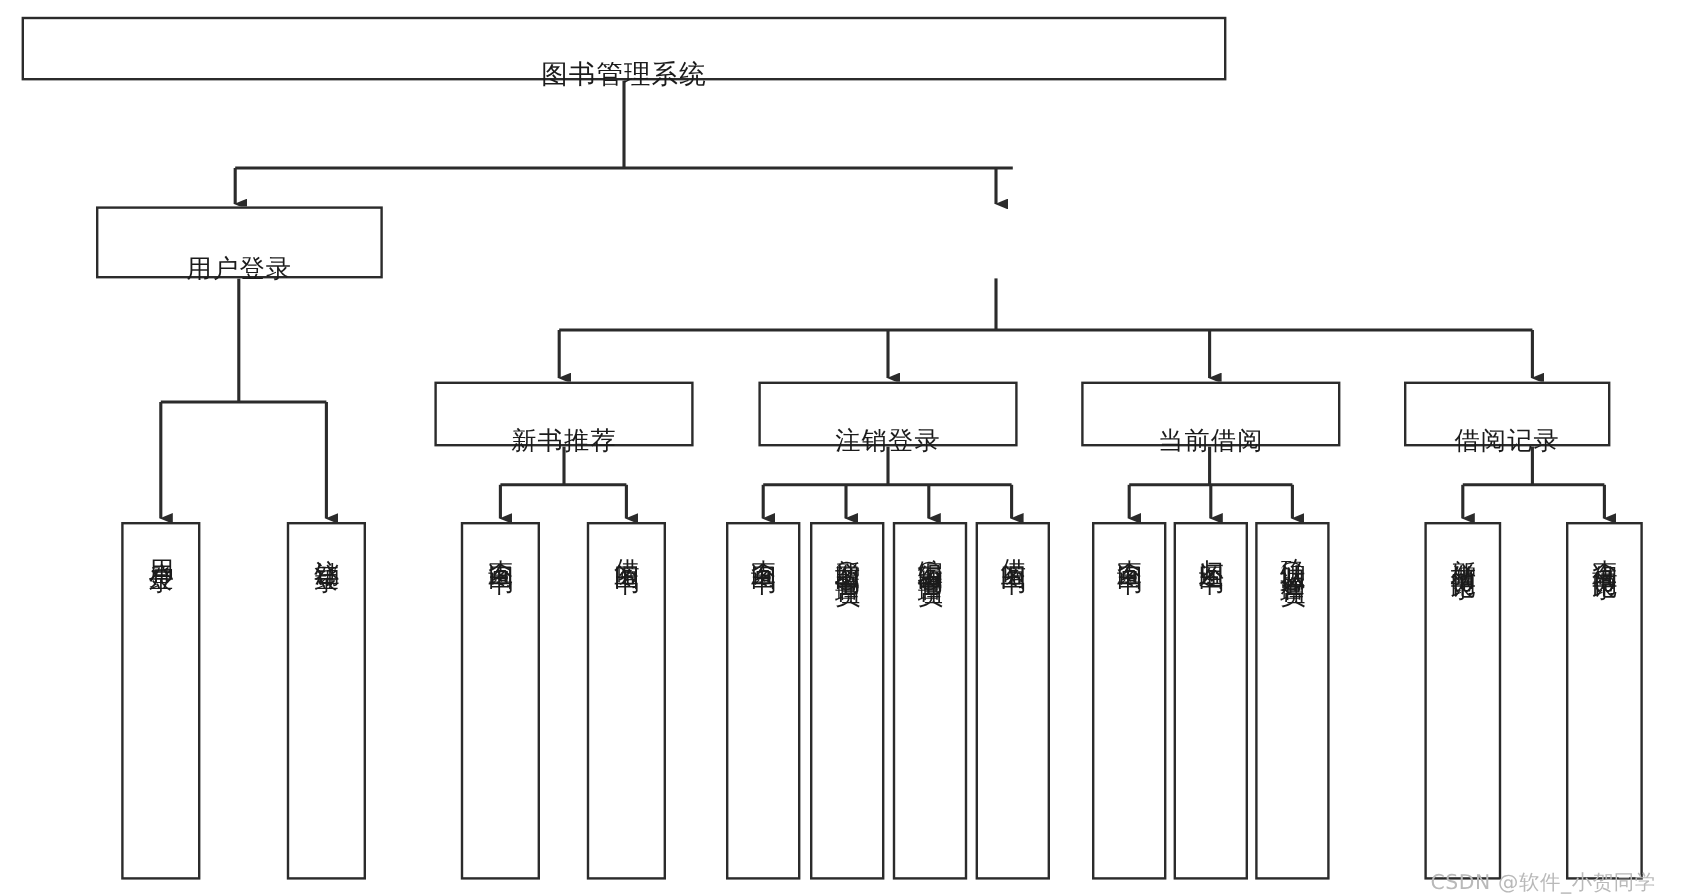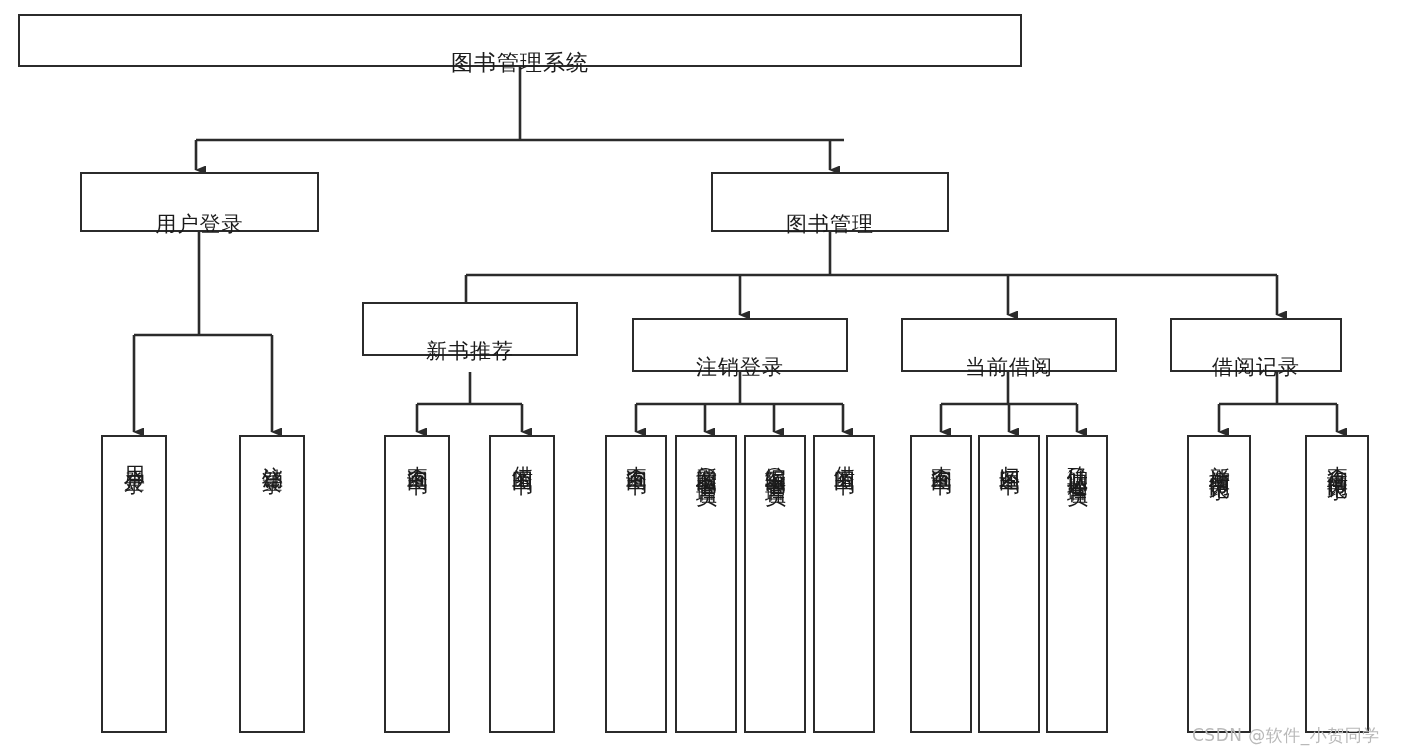--- a/index.html
+++ b/index.html
@@ -131,25 +131,22 @@
   </svg>
 
   <div class="node root horiz" style="left:18px; top:14px; width:1004px; height:53px;">
     <span class="node-label">图书管理系统</span>
   </div>
 
   <div class="node horiz" style="left:80px; top:172px; width:239px; height:60px;">
     <span class="node-label">用户登录</span>
   </div>
 
-  <div class="node horiz" style="left:711px; top:172px; width:238px; height:60px;">
-    <span class="node-label">图书管理</span>
-  </div>
-
-  <div class="node horiz" style="left:362px; top:302px; width:216px; height:54px;">
+
+  <div class="node horiz" style="left:362px; top:318px; width:216px; height:54px;">
     <span class="node-label">新书推荐</span>
   </div>
 
   <div class="node horiz" style="left:632px; top:318px; width:216px; height:54px;">
     <span class="node-label">注销登录</span>
   </div>
 
   <div class="node horiz" style="left:901px; top:318px; width:216px; height:54px;">
     <span class="node-label">当前借阅</span>
   </div>

